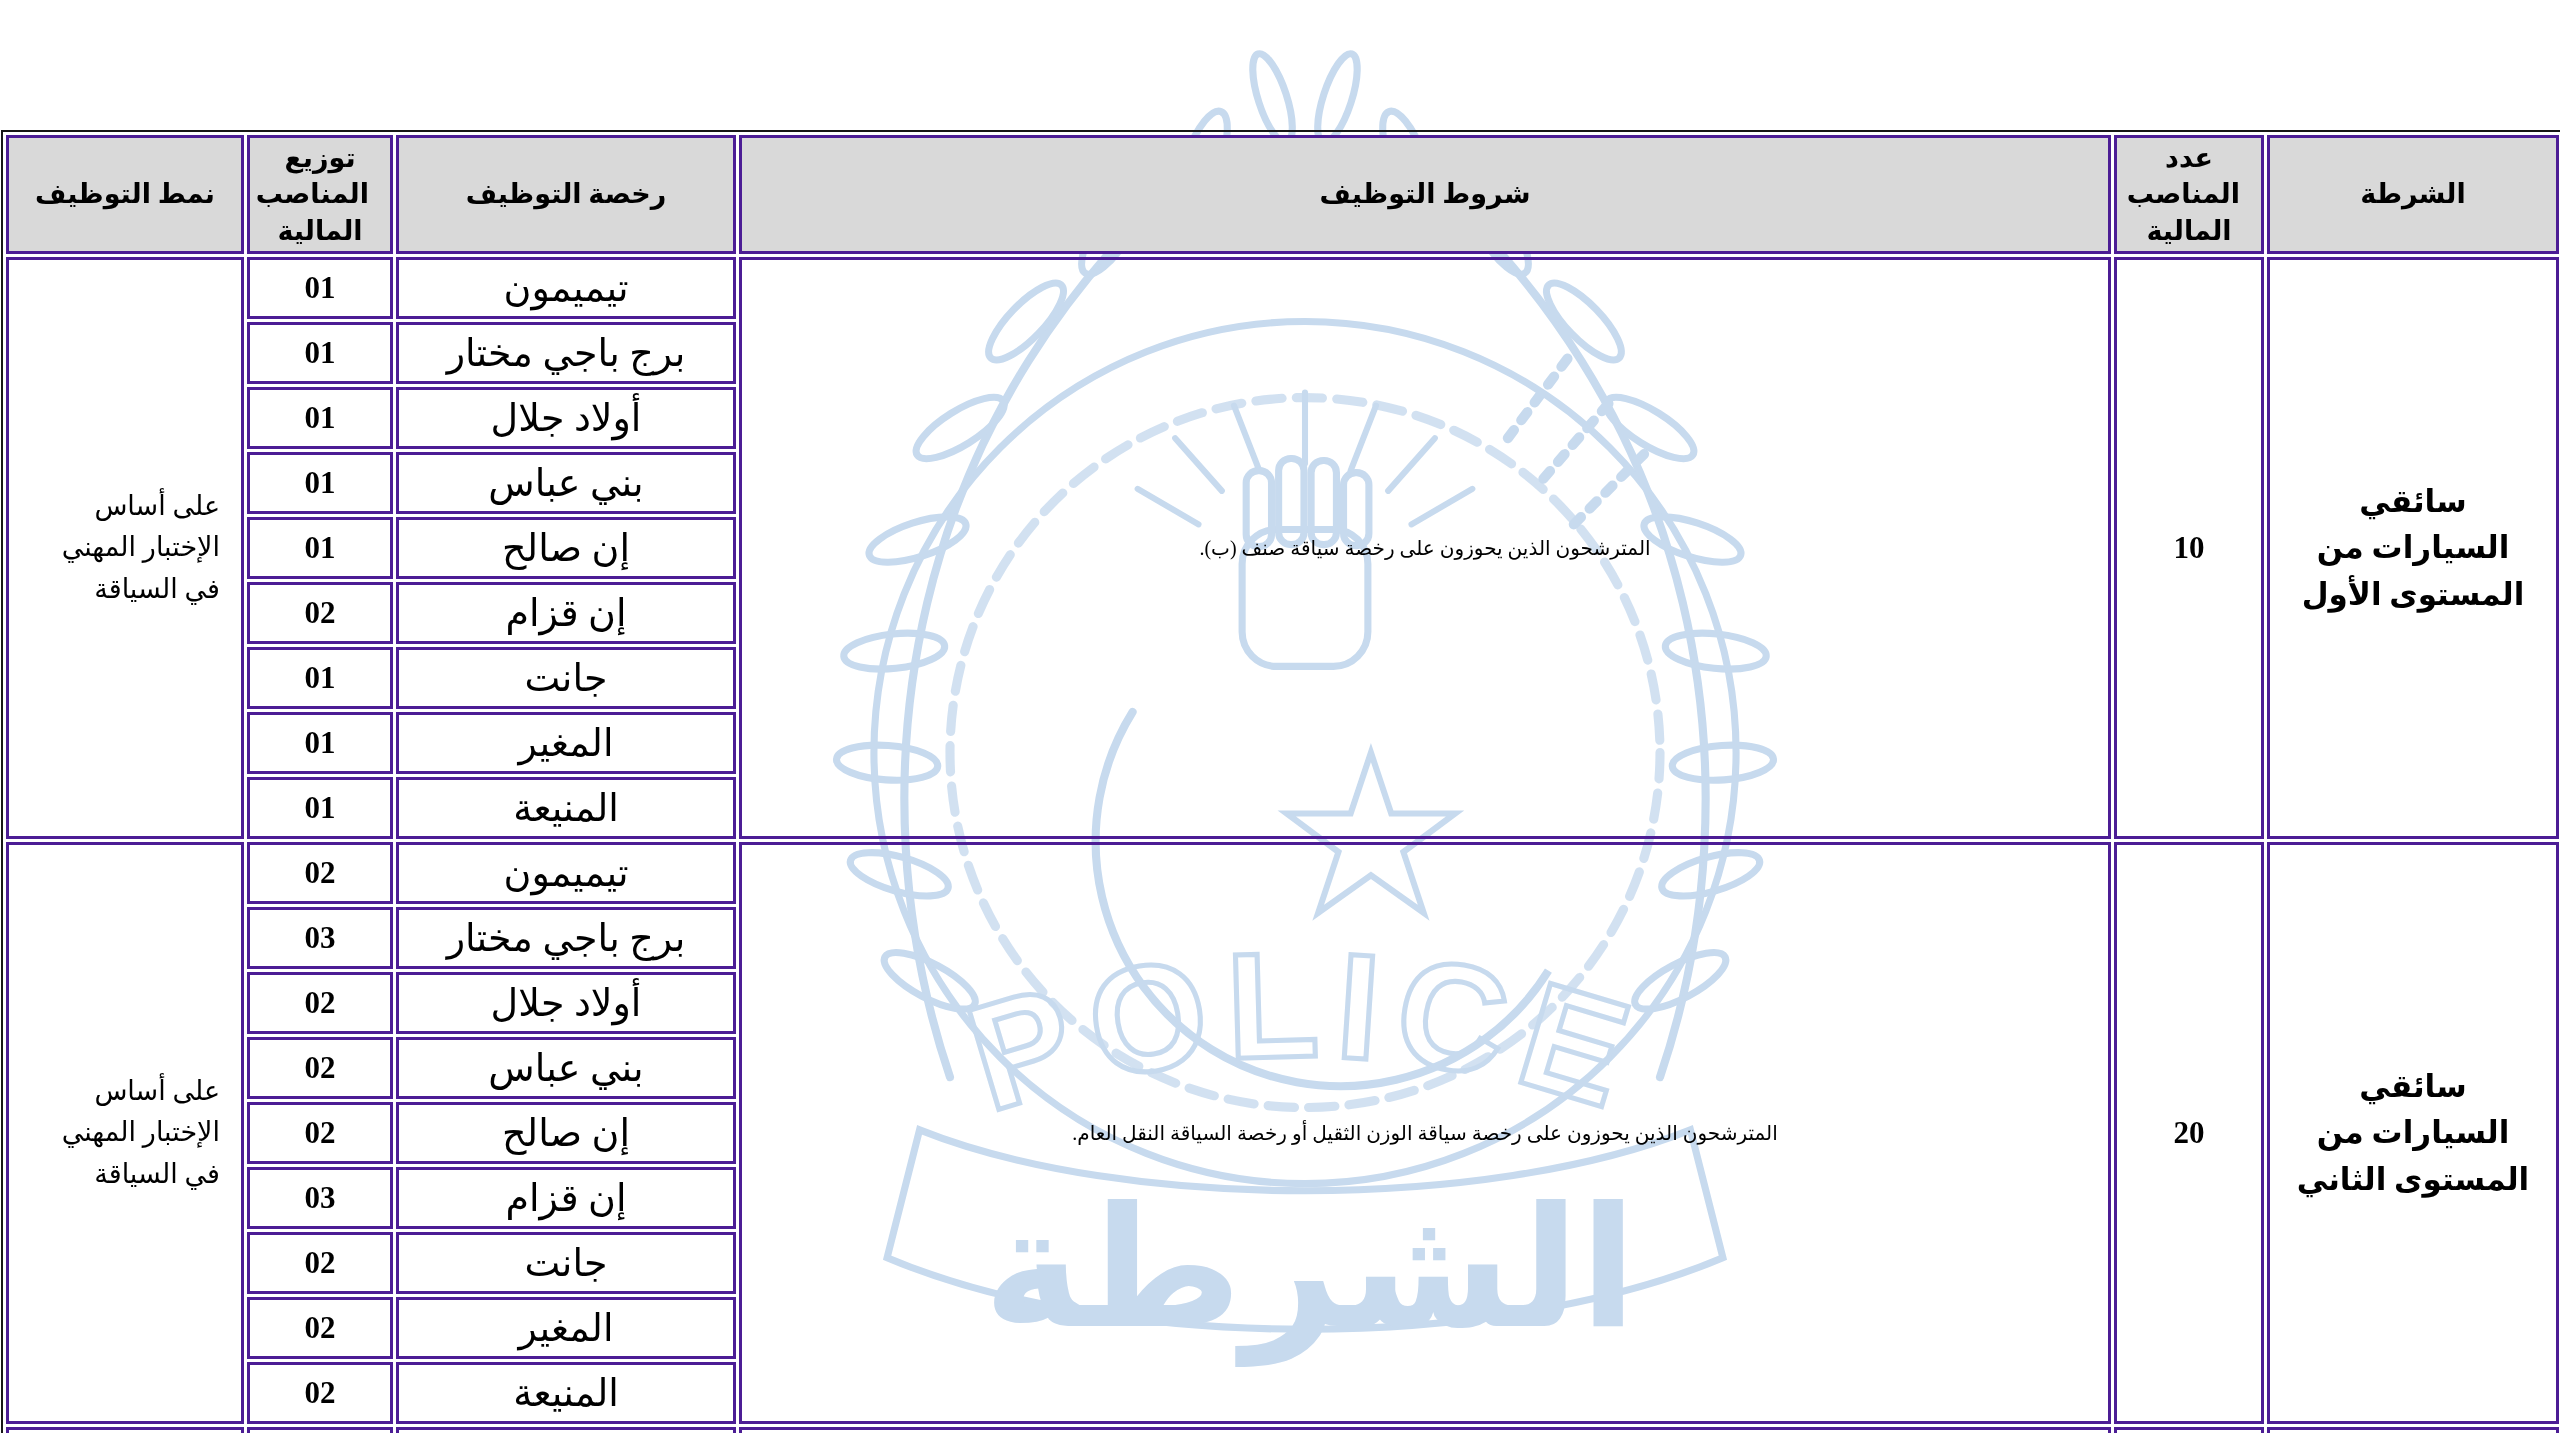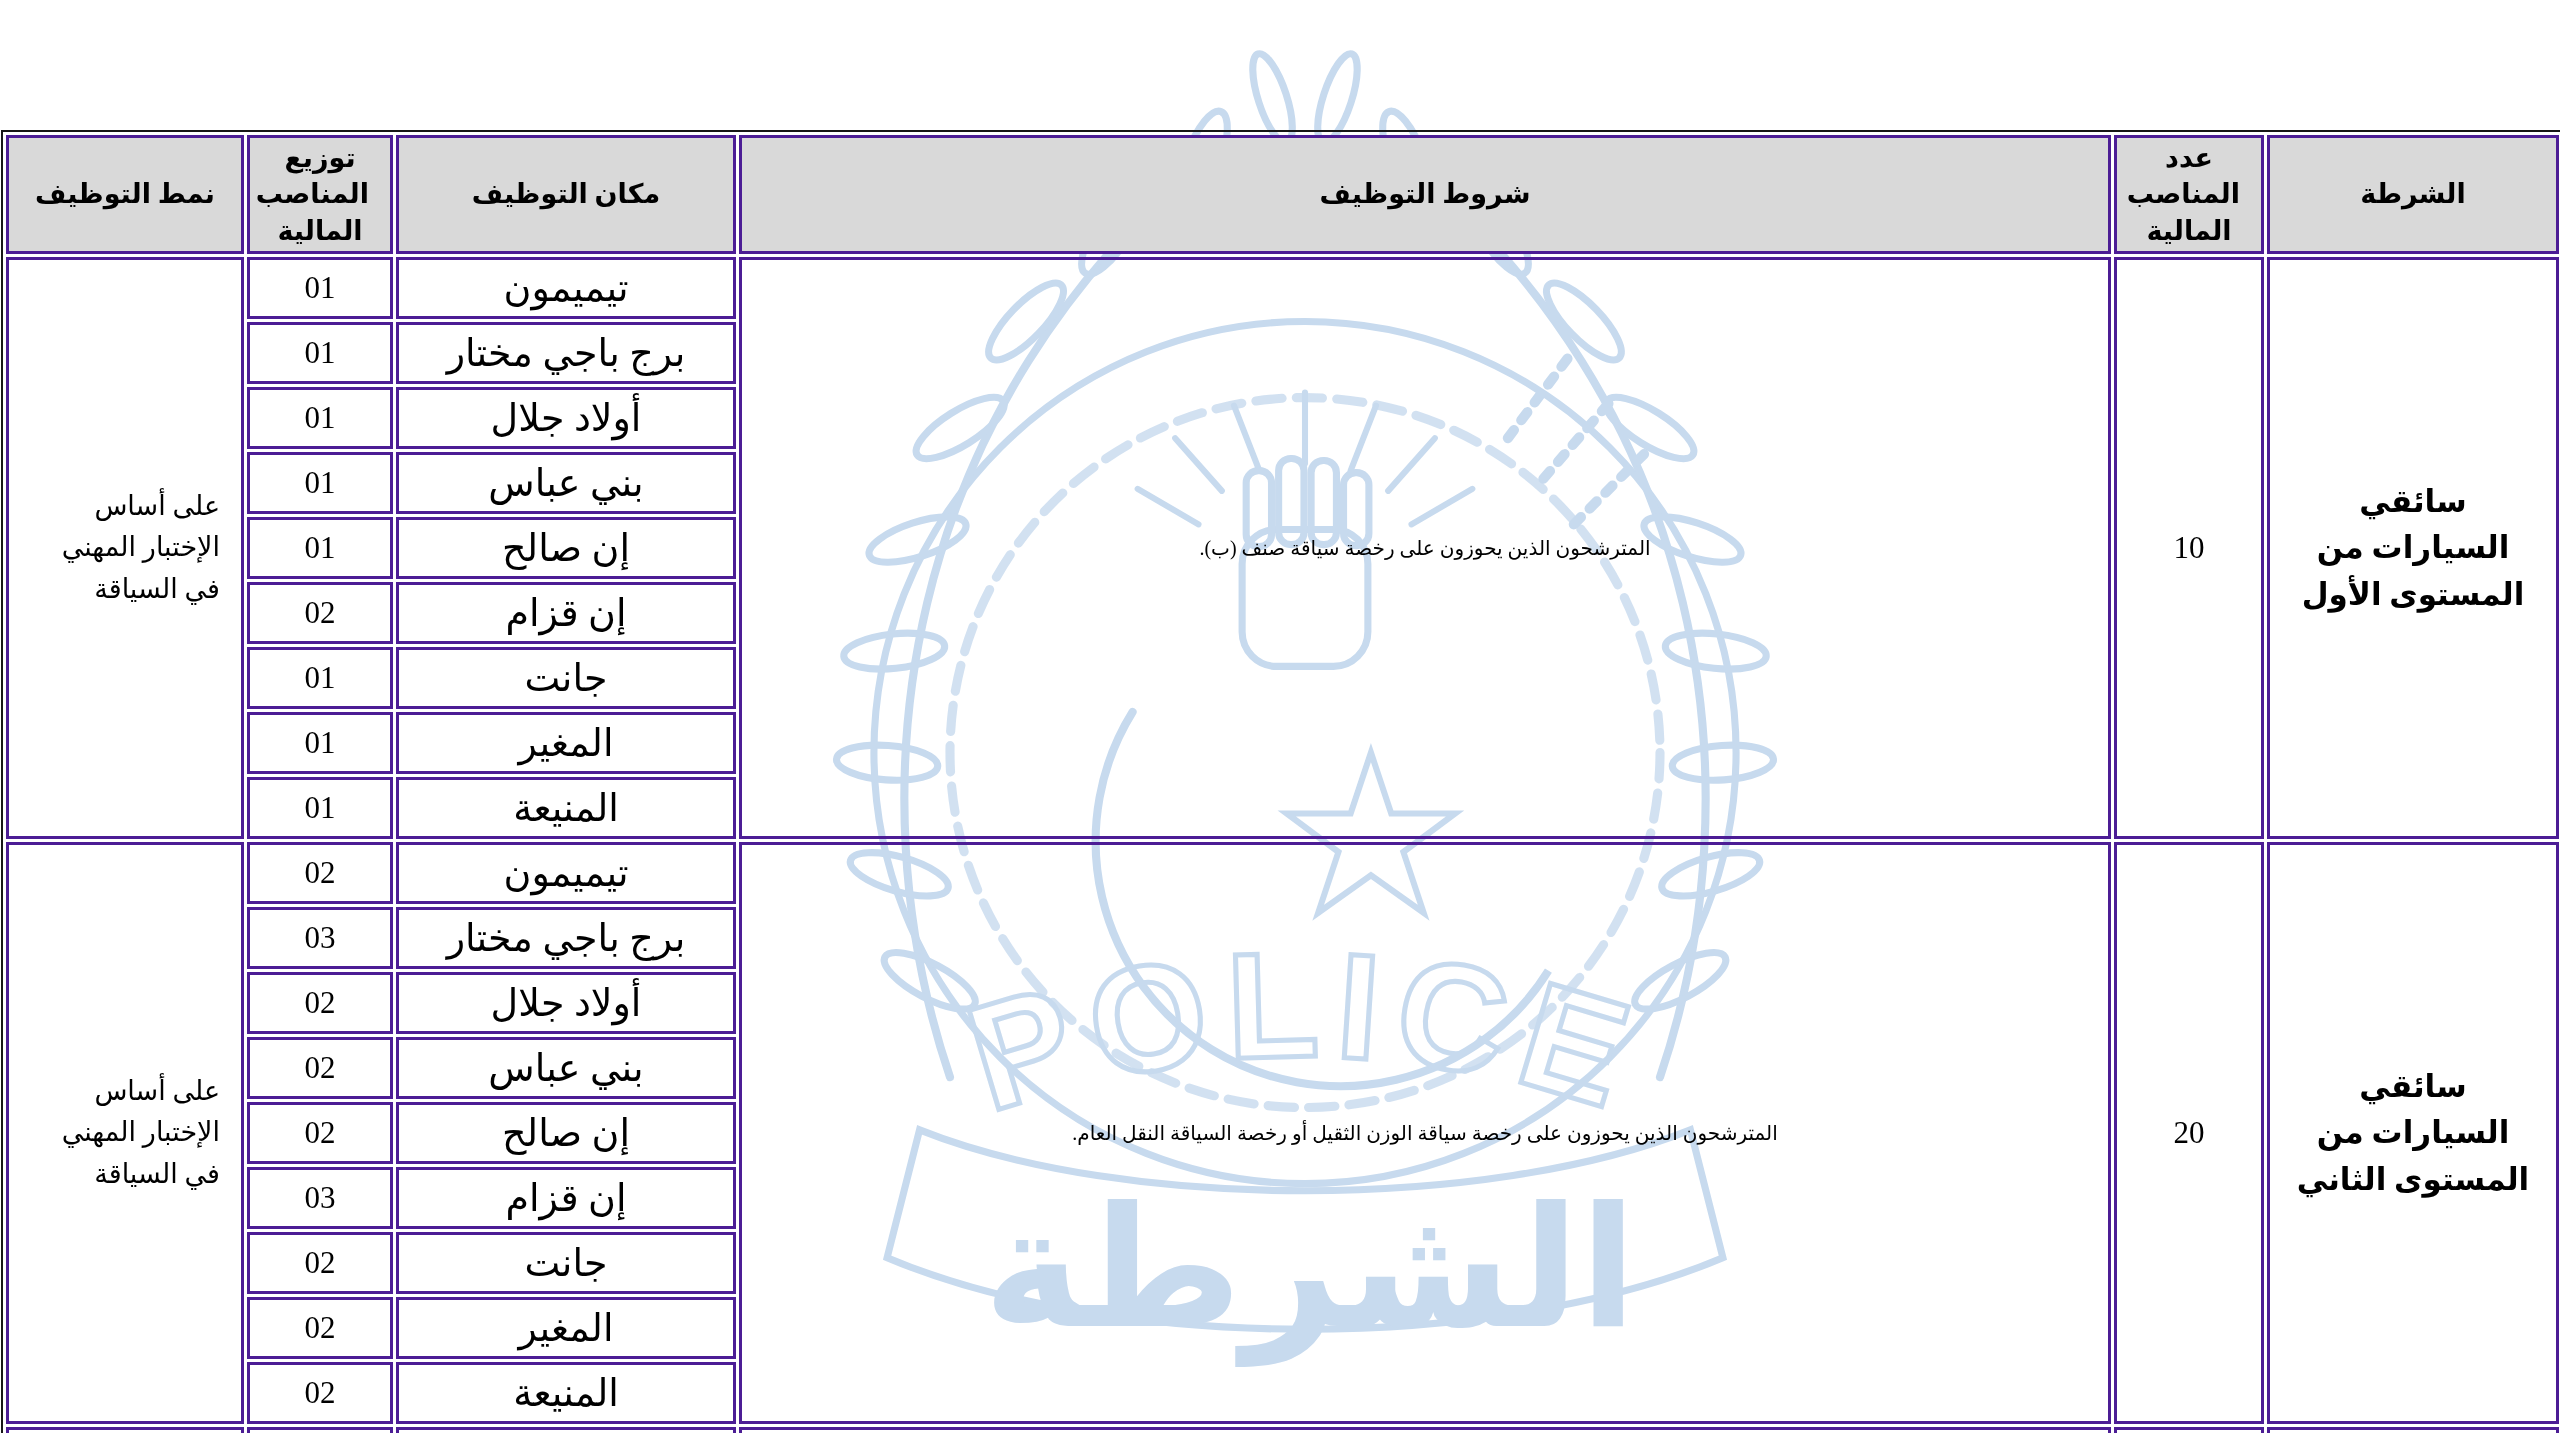--- a/index.html
+++ b/index.html
@@ -28,21 +28,21 @@
     padding:2px 21px;background:transparent;
     overflow:hidden;
   }
   .recruit-table th{
     background:#d9d9d9;font-weight:bold;font-size:27px;line-height:1.35;
   }
   .header-row th{height:102px;}
   .loc-row td{height:52px;}
   .single-row td{height:106px;}
   td.loc{font-size:38px;}
-  td.num{font-size:31px;font-weight:normal;font-family:"Liberation Serif","DejaVu Serif",serif;}
+  td.num{font-size:31px;font-weight:bold;font-family:"Liberation Serif","DejaVu Serif",serif;}
   td.cond{font-size:20px;}
   td.rank{font-size:31px;font-weight:bold;line-height:1.5;margin-left:33px;}
   td.mode{font-size:27px;line-height:1.55;text-align:right;}
 </style>
 </head>
 <body>
 
 <svg class="watermark" viewBox="0 0 1000 1400" xmlns="http://www.w3.org/2000/svg">
   <g stroke="#c7daee" fill="none" stroke-width="7" stroke-linecap="round">
 
@@ -117,21 +117,21 @@
     <col style="width:1372px">
     <col style="width:340px">
     <col style="width:146px">
     <col style="width:238px">
   </colgroup>
   <thead>
     <tr class="header-row">
       <th>الشرطة</th>
       <th>عدد المناصب المالية</th>
       <th>شروط التوظيف</th>
-      <th>مكان التوظيف</th>
+      <th>رخصة التوظيف</th>
       <th>توزيع المناصب المالية</th>
       <th>نمط التوظيف</th>
     </tr>
   </thead>
   <tbody>
       <tr class="loc-row">
         <td class="rank" rowspan="9">سائقي السيارات من المستوى الأول</td>
         <td class="num" rowspan="9">10</td>
         <td class="cond" rowspan="9">المترشحون الذين يحوزون على رخصة سياقة صنف (ب).</td>
         <td class="loc">تيميمون</td>

